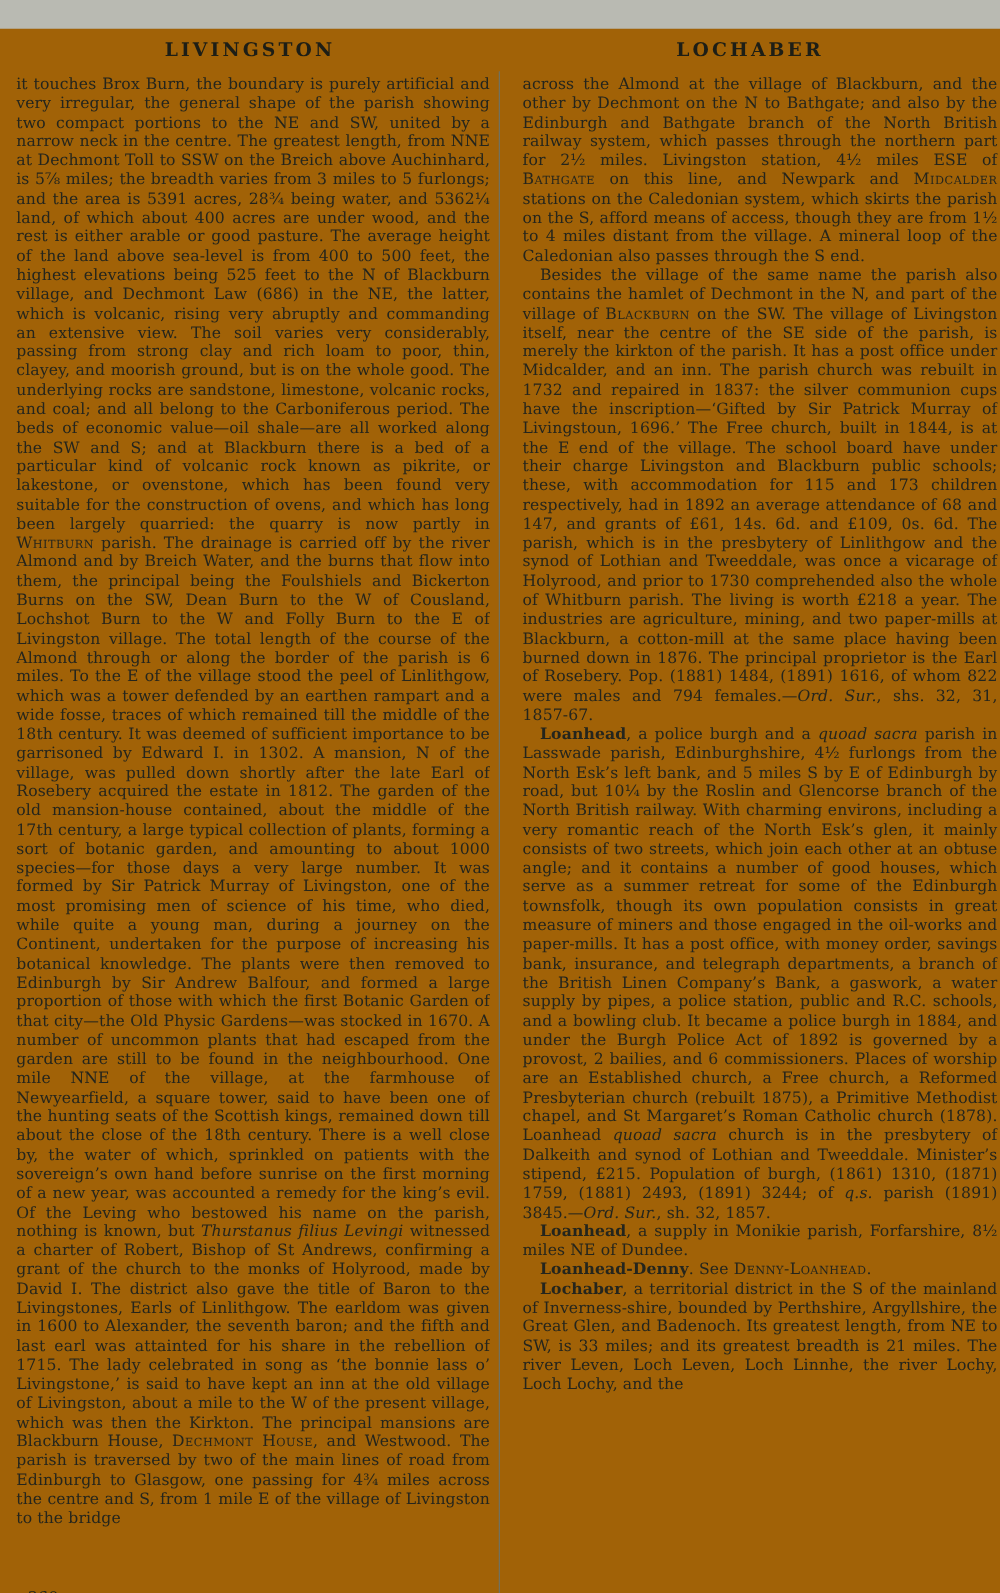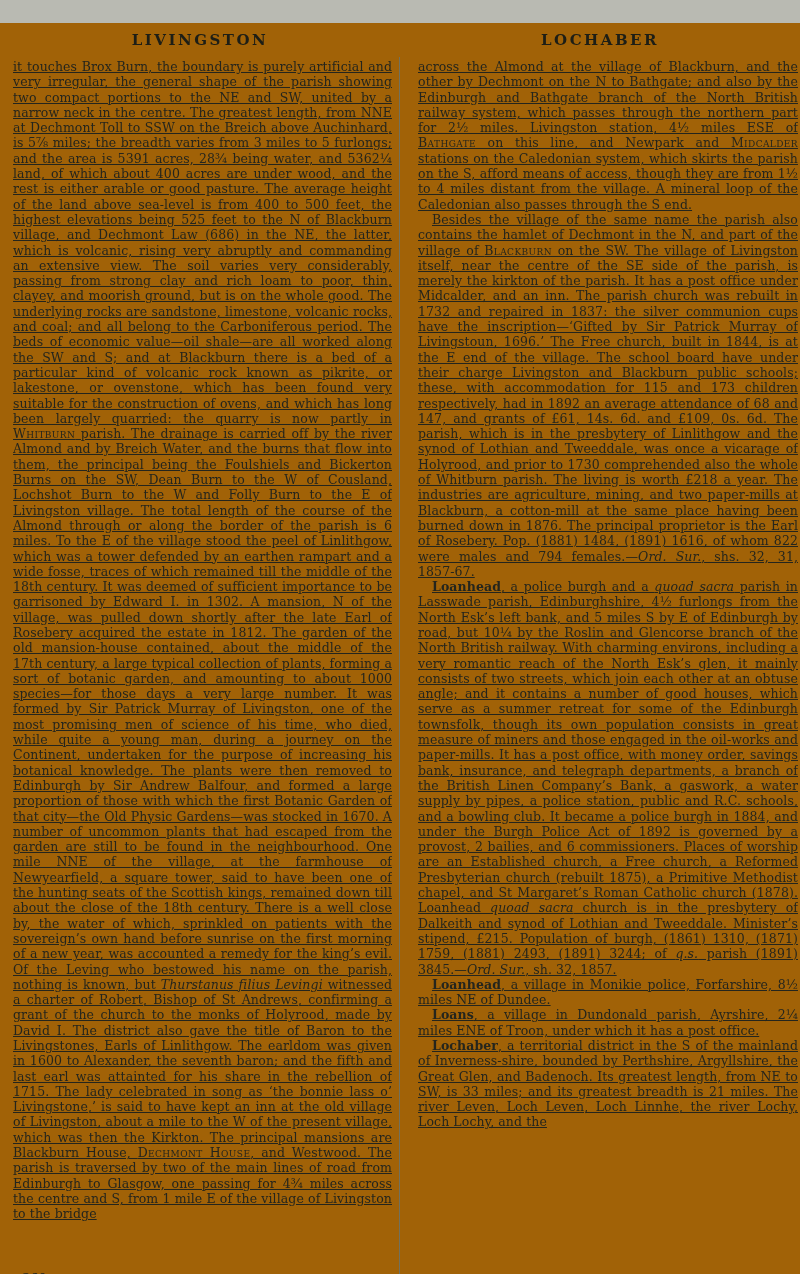--- a/index.html
+++ b/index.html
@@ -41,21 +41,21 @@
     top: 36px;
     height: 1222px;
     overflow: hidden;
     font-size: 12.5px;
     line-height: 15.3px;
     text-align: justify;
     letter-spacing: 0.1px;
   }
   .col-left  { left: 13px;  width: 379px; }
   .col-right { left: 418px; width: 380px; }
-  .col p { margin: 0; text-decoration: underline; }
+  .col p { margin: 0; }
   .col p.indent { text-indent: 14px; }
   .b  { font-weight: bold; }
   .i  { font-style: italic; }
   .sc { font-variant: small-caps; letter-spacing: 0.4px; }
   .page-number {
     position: absolute;
     left: 22px;
     top: 1248px;
     font-size: 13px;
     color: #24251d;
@@ -73,20 +73,20 @@
   <div class="divider"></div>
 
   <div class="col col-left">
       <p class=""><span>it touches Brox Burn, the boundary is purely artificial and very irregular, the general shape of the parish showing two compact portions to the NE and SW, united by a narrow neck in the centre.  The greatest length, from NNE at Dechmont Toll to SSW on the Breich above Auchinhard, is 5⅞ miles; the breadth varies from 3 miles to 5 furlongs; and the area is 5391 acres, 28¾ being water, and 5362¼ land, of which about 400 acres are under wood, and the rest is either arable or good pasture.  The average height of the land above sea-level is from 400 to 500 feet, the highest elevations being 525 feet to the N of Blackburn village, and Dechmont Law (686) in the NE, the latter, which is volcanic, rising very abruptly and commanding an extensive view.  The soil varies very considerably, passing from strong clay and rich loam to poor, thin, clayey, and moorish ground, but is on the whole good.  The underlying rocks are sandstone, limestone, volcanic rocks, and coal; and all belong to the Carboniferous period.  The beds of economic value—oil shale—are all worked along the SW and S; and at Blackburn there is a bed of a particular kind of volcanic rock known as pikrite, or lakestone, or ovenstone, which has been found very suitable for the construction of ovens, and which has long been largely quarried: the quarry is now partly in </span><span class="sc">Whitburn</span><span> parish.  The drainage is carried off by the river Almond and by Breich Water, and the burns that flow into them, the principal being the Foulshiels and Bickerton Burns on the SW, Dean Burn to the W of Cousland, Lochshot Burn to the W and Folly Burn to the E of Livingston village.  The total length of the course of the Almond through or along the border of the parish is 6 miles.  To the E of the village stood the peel of Linlithgow, which was a tower defended by an earthen rampart and a wide fosse, traces of which remained till the middle of the 18th century.  It was deemed of sufficient importance to be garrisoned by Edward I. in 1302.  A mansion, N of the village, was pulled down shortly after the late Earl of Rosebery acquired the estate in 1812.  The garden of the old mansion-house contained, about the middle of the 17th century, a large typical collection of plants, forming a sort of botanic garden, and amounting to about 1000 species—for those days a very large number.  It was formed by Sir Patrick Murray of Livingston, one of the most promising men of science of his time, who died, while quite a young man, during a journey on the Continent, undertaken for the purpose of increasing his botanical knowledge.  The plants were then removed to Edinburgh by Sir Andrew Balfour, and formed a large proportion of those with which the first Botanic Garden of that city—the Old Physic Gardens—was stocked in 1670.  A number of uncommon plants that had escaped from the garden are still to be found in the neighbourhood.  One mile NNE of the village, at the farmhouse of Newyearfield, a square tower, said to have been one of the hunting seats of the Scottish kings, remained down till about the close of the 18th century.  There is a well close by, the water of which, sprinkled on patients with the sovereign’s own hand before sunrise on the first morning of a new year, was accounted a remedy for the king’s evil.  Of the Leving who bestowed his name on the parish, nothing is known, but </span><span class="i">Thurstanus filius Levingi</span><span> witnessed a charter of Robert, Bishop of St Andrews, confirming a grant of the church to the monks of Holyrood, made by David I.  The district also gave the title of Baron to the Livingstones, Earls of Linlithgow.  The earldom was given in 1600 to Alexander, the seventh baron; and the fifth and last earl was attainted for his share in the rebellion of 1715.  The lady celebrated in song as ‘the bonnie lass o’ Livingstone,’ is said to have kept an inn at the old village of Livingston, about a mile to the W of the present village, which was then the Kirkton.  The principal mansions are Blackburn House, </span><span class="sc">Dechmont House</span><span>, and Westwood.  The parish is traversed by two of the main lines of road from Edinburgh to Glasgow, one passing for 4¾ miles across the centre and S, from 1 mile E of the village of Livingston to the bridge</span></p>
     </div>
 
   <div class="col col-right">
       <p class=""><span>across the Almond at the village of Blackburn, and the other by Dechmont on the N to Bathgate; and also by the Edinburgh and Bathgate branch of the North British railway system, which passes through the northern part for 2½ miles.  Livingston station, 4½ miles ESE of </span><span class="sc">Bathgate</span><span> on this line, and Newpark and </span><span class="sc">Midcalder</span><span> stations on the Caledonian system, which skirts the parish on the S, afford means of access, though they are from 1½ to 4 miles distant from the village.  A mineral loop of the Caledonian also passes through the S end.</span></p>
       <p class="indent"><span>Besides the village of the same name the parish also contains the hamlet of Dechmont in the N, and part of the village of </span><span class="sc">Blackburn</span><span> on the SW.  The village of Livingston itself, near the centre of the SE side of the parish, is merely the kirkton of the parish.  It has a post office under Midcalder, and an inn.  The parish church was rebuilt in 1732 and repaired in 1837: the silver communion cups have the inscription—‘Gifted by Sir Patrick Murray of Livingstoun, 1696.’  The Free church, built in 1844, is at the E end of the village.  The school board have under their charge Livingston and Blackburn public schools; these, with accommodation for 115 and 173 children respectively, had in 1892 an average attendance of 68 and 147, and grants of £61, 14s. 6d. and £109, 0s. 6d.  The parish, which is in the presbytery of Linlithgow and the synod of Lothian and Tweeddale, was once a vicarage of Holyrood, and prior to 1730 comprehended also the whole of Whitburn parish.  The living is worth £218 a year.  The industries are agriculture, mining, and two paper-mills at Blackburn, a cotton-mill at the same place having been burned down in 1876.  The principal proprietor is the Earl of Rosebery.  Pop. (1881) 1484, (1891) 1616, of whom 822 were males and 794 females.—</span><span class="i">Ord. Sur.</span><span>, shs. 32, 31, 1857-67.</span></p>
       <p class="indent"><span class="b">Loanhead</span><span>, a police burgh and a </span><span class="i">quoad sacra</span><span> parish in Lasswade parish, Edinburghshire, 4½ furlongs from the North Esk’s left bank, and 5 miles S by E of Edinburgh by road, but 10¼ by the Roslin and Glencorse branch of the North British railway.  With charming environs, including a very romantic reach of the North Esk’s glen, it mainly consists of two streets, which join each other at an obtuse angle; and it contains a number of good houses, which serve as a summer retreat for some of the Edinburgh townsfolk, though its own population consists in great measure of miners and those engaged in the oil-works and paper-mills.  It has a post office, with money order, savings bank, insurance, and telegraph departments, a branch of the British Linen Company’s Bank, a gaswork, a water supply by pipes, a police station, public and R.C. schools, and a bowling club.  It became a police burgh in 1884, and under the Burgh Police Act of 1892 is governed by a provost, 2 bailies, and 6 commissioners.  Places of worship are an Established church, a Free church, a Reformed Presbyterian church (rebuilt 1875), a Primitive Methodist chapel, and St Margaret’s Roman Catholic church (1878).  Loanhead </span><span class="i">quoad sacra</span><span> church is in the presbytery of Dalkeith and synod of Lothian and Tweeddale.  Minister’s stipend, £215.  Population of burgh, (1861) 1310, (1871) 1759, (1881) 2493, (1891) 3244; of </span><span class="i">q.s.</span><span> parish (1891) 3845.—</span><span class="i">Ord. Sur.</span><span>, sh. 32, 1857.</span></p>
-      <p class="indent"><span class="b">Loanhead</span><span>, a village in Monikie police, Forfarshire, 8½ miles NE of Dundee.</span></p>
-      <p class="indent"><span class="b">Loans</span><span>, a village in Dundonald parish, Ayrshire, 2¼ miles ENE of Troon, under which it has a post office.</span></p>
+      <p class="indent"><span class="b">Loanhead</span><span>, a supply in Monikie parish, Forfarshire, 8½ miles NE of Dundee.</span></p>
+      <p class="indent"><span class="b">Loanhead-Denny</span><span>.  See </span><span class="sc">Denny-Loanhead</span><span>.</span></p>
       <p class="indent"><span class="b">Lochaber</span><span>, a territorial district in the S of the mainland of Inverness-shire, bounded by Perthshire, Argyllshire, the Great Glen, and Badenoch.  Its greatest length, from NE to SW, is 33 miles; and its greatest breadth is 21 miles.  The river Leven, Loch Leven, Loch Linnhe, the river Lochy, Loch Lochy, and the</span></p>
     </div>
 
   <div class="page-number">360</div>
 
 </div>
 
 </body></html>

